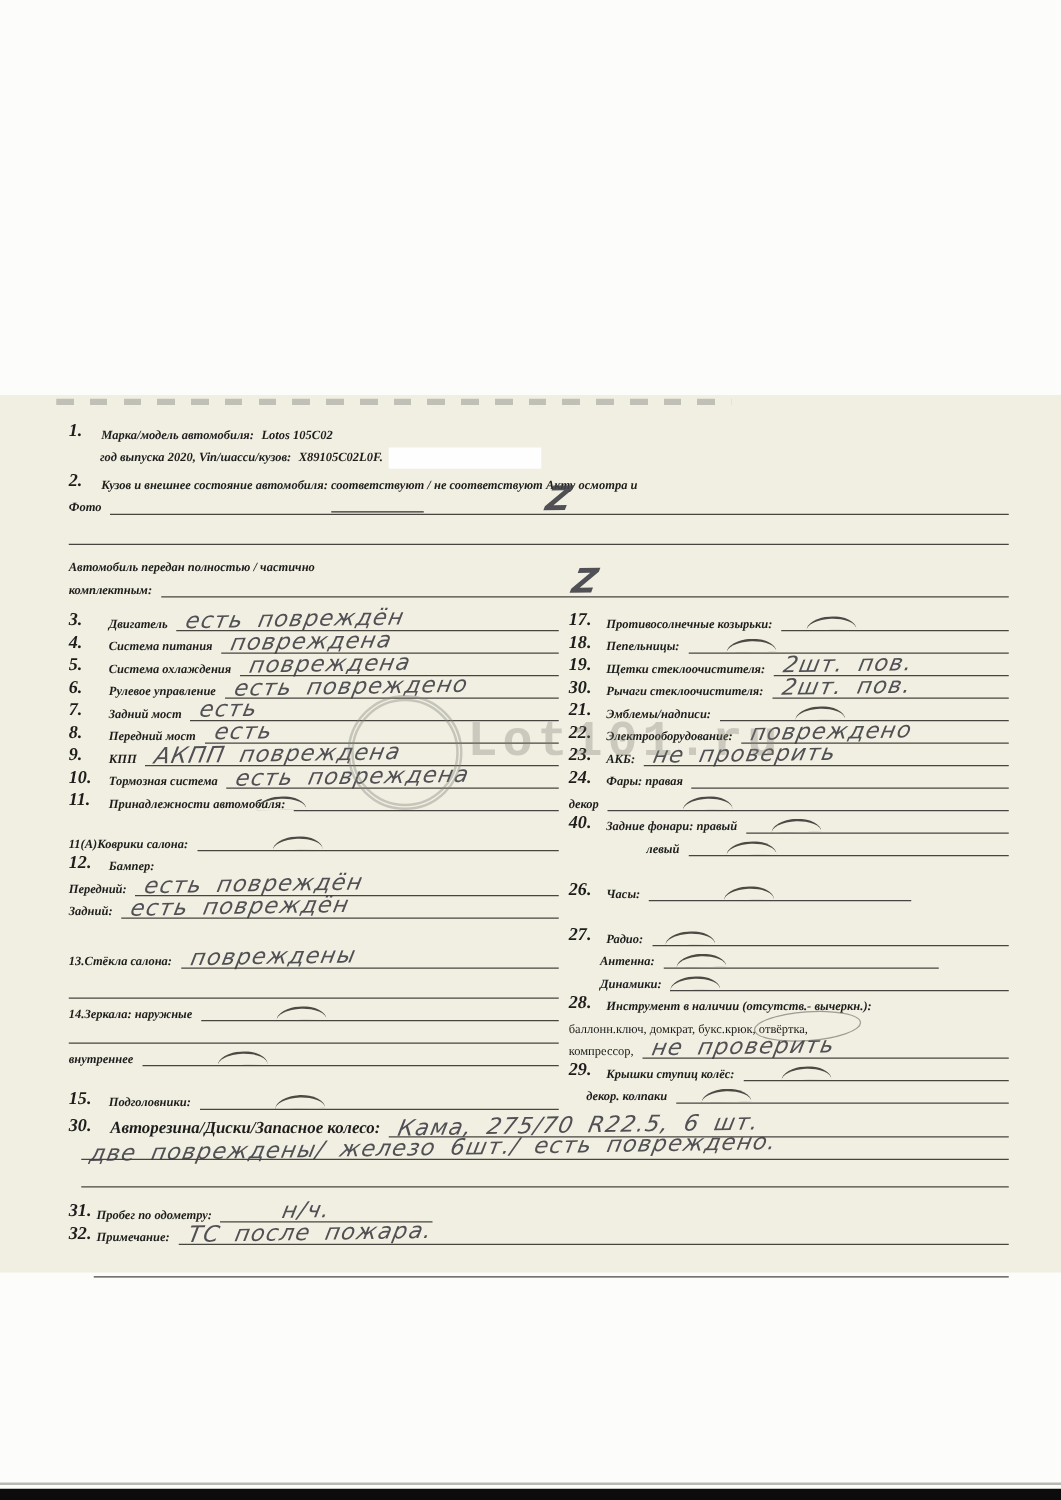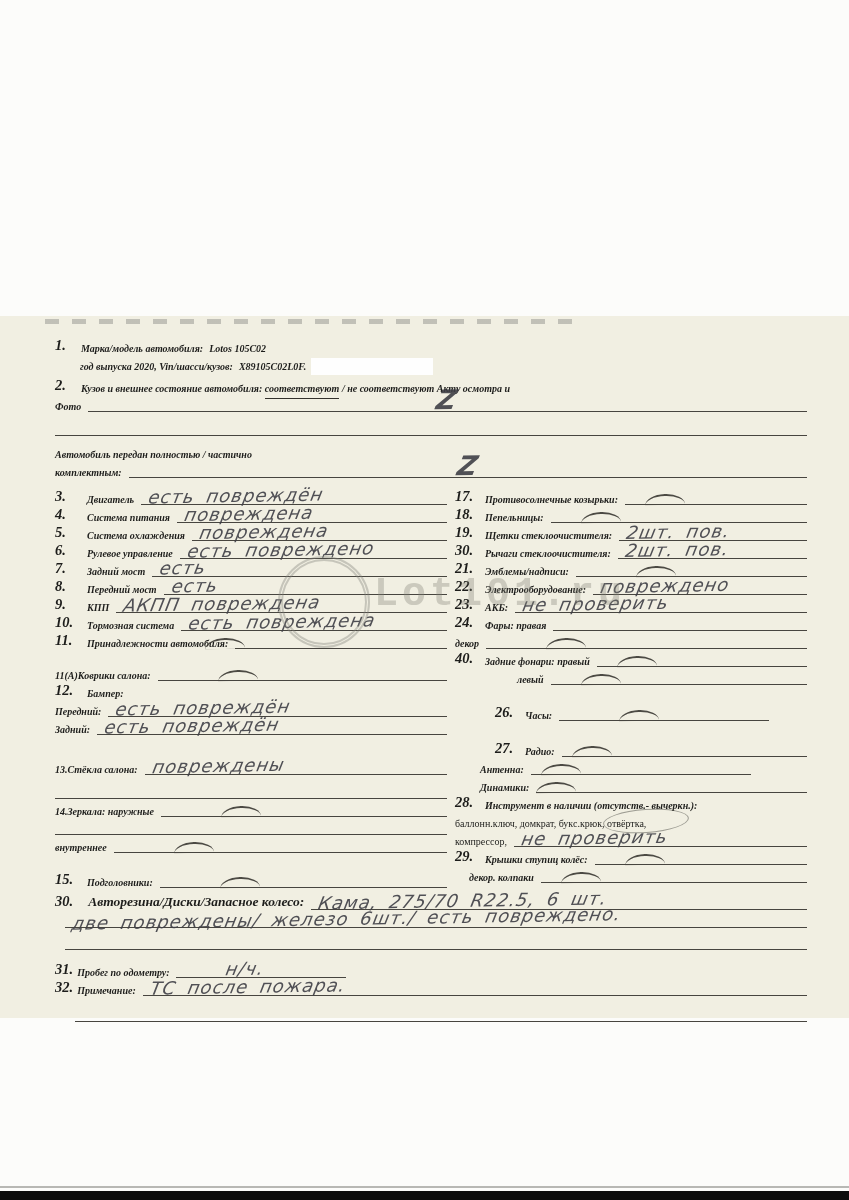--- a/index.html
+++ b/index.html
@@ -29,32 +29,32 @@
         position:relative;white-space:nowrap;}
   .line.short{flex:0 0 170px;}
   .hw{font-family:"DejaVu Sans",sans-serif;font-style:italic;display:inline-block;
       transform:skewX(-12deg) rotate(-1deg);color:#3f3f46;font-size:18px;letter-spacing:1px;
       word-spacing:5px;position:relative;top:-2px;left:8px;opacity:.9;white-space:nowrap;}
   .zline{text-align:center;}
   .zmark{font-size:27px;top:-10px;left:0;font-weight:bold;}
   .dash{display:inline-block;width:40px;height:9px;border-top:2.2px solid #4c4a44;
         border-radius:100% 100% 0 0/200% 200% 0 0;transform:rotate(-2deg);
         position:relative;top:4px;left:60px;}
-  .underlined{border-bottom:1.8px solid #33312c;padding-bottom:4px;}
+  .underlined{border-bottom:1.8px solid #33312c;padding-bottom:15px;}
   .redaction{display:inline-block;width:122px;height:17px;background:#fefefe;margin-left:5px;
              position:relative;top:3px;}
   .columns{display:flex;margin-top:9px;}
   .col{width:392px;flex:0 0 392px;}
   .colr{flex:1 1 auto;margin-left:8px;}
   .indent1{margin-left:25px;}
   .indent2{margin-left:62px;}
   .pen-ellipse{position:absolute;left:148px;top:-2px;width:84px;height:22px;
                border:1.6px solid rgba(75,75,70,.5);border-radius:50%;transform:rotate(-4deg);}
   .sp4{margin-top:4px;} .sp6{margin-top:6px;} .sp10{margin-top:10px;}
-  .sp14{margin-top:14px;} .sp17{margin-top:17px;} .sp18{margin-top:18px;margin-left:40px;} .sp22{margin-top:22px;}
+  .sp14{margin-top:14px;} .sp17{margin-top:17px;} .sp18{margin-top:18px;} .sp22{margin-top:22px;}
 </style>
 </head>
 <body>
 
 <div class="page">
   <div class="paper"></div>
   <div class="cutline"></div>
 
   <div class="watermark">
     <span class="wm-circle"></span>

